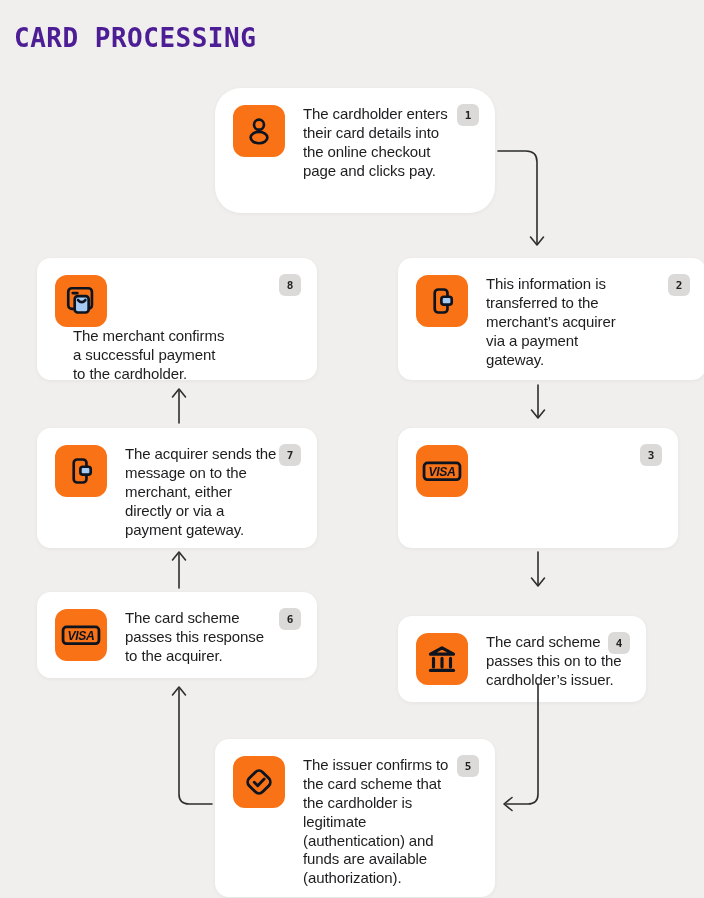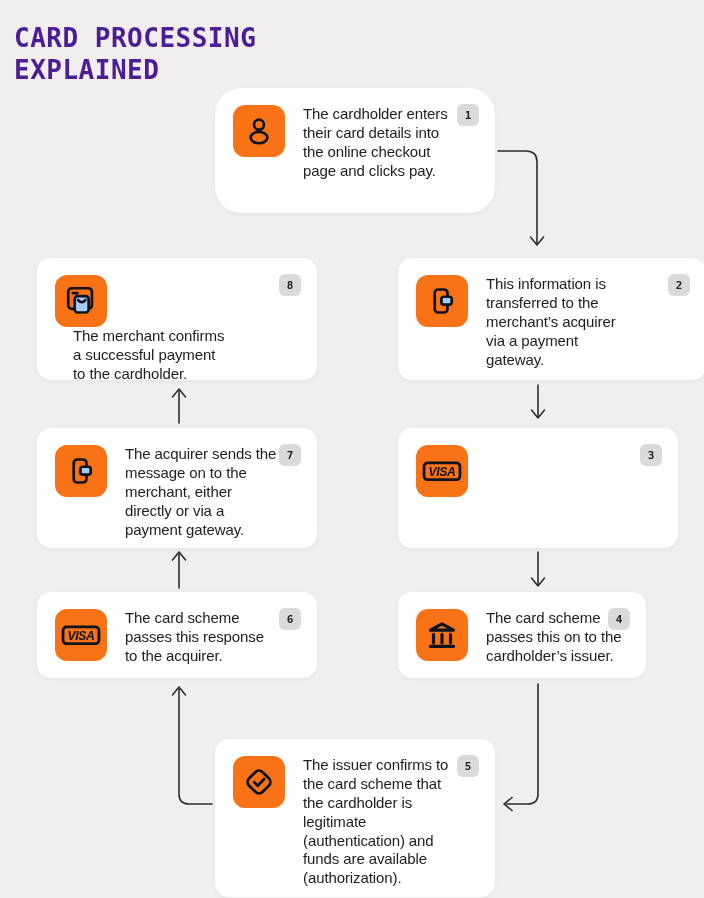--- a/index.html
+++ b/index.html
@@ -31,40 +31,40 @@
   .badge{
     position:absolute;top:16px;right:16px;width:22px;height:22px;border-radius:6px;
     background:#dbdad8;color:#222;
     font-family:"DejaVu Sans Mono",monospace;font-size:11px;font-weight:bold;
     display:flex;align-items:center;justify-content:center;
   }
   
   .c1{left:215px;top:88px;width:280px;height:125px;border-radius:26px;}
   .c2{left:398px;top:258px;width:308px;height:122px;}
   .c3{left:398px;top:428px;width:280px;height:120px;}
-  .c4{left:398px;top:592px;width:248px;height:86px;}
+  .c4{left:398px;top:616px;width:248px;height:86px;}
   .c5{left:215px;top:723px;width:280px;height:158px;margin-top:16px;}
   .c6{left:37px;top:592px;width:280px;height:86px;}
   .c7{left:37px;top:428px;width:280px;height:120px;}
   .c8{left:37px;top:258px;width:280px;height:122px;flex-direction:column;}
   .arrows{position:absolute;left:0;top:0;pointer-events:none;}
   .arrows path{stroke:#2d2d2d;stroke-width:1.6;fill:none;stroke-linecap:round;stroke-linejoin:round;}
   svg.glyph{display:block;}
   svg.glyph .s{stroke:#0d1420;stroke-width:2.2;fill:none;stroke-linecap:round;stroke-linejoin:round;}
   svg.glyph .bg{fill:#a5cbf4;}
   .visa-frame{stroke:#0d1420;stroke-width:2.4;fill:none;}
   .visa-text{
     font-family:"Liberation Sans",sans-serif;font-weight:bold;font-style:italic;
     font-size:10.5px;fill:#0d1420;letter-spacing:-0.3px;
   }
 </style>
 </head>
 <body>
 
-<h1 class="title"><span>CARD PROCESSING</span><br><span>EXPLAINED</span></h1>
+<h1 class="title"><span>CARD PROCESSING</span><br></h1>
 
 <div class="card c1">
   <div class="icon-box">
     <svg class="glyph" width="34" height="34" viewBox="0 0 28 28">
       <circle class="s" cx="14" cy="8.8" r="4.1"></circle>
       <ellipse class="s" cx="14" cy="19.4" rx="6.9" ry="4.7"></ellipse>
     </svg>
   </div>
   <div class="step-text">The cardholder enters their card details into the online checkout page and clicks pay.</div>
   <div class="badge">1</div>

